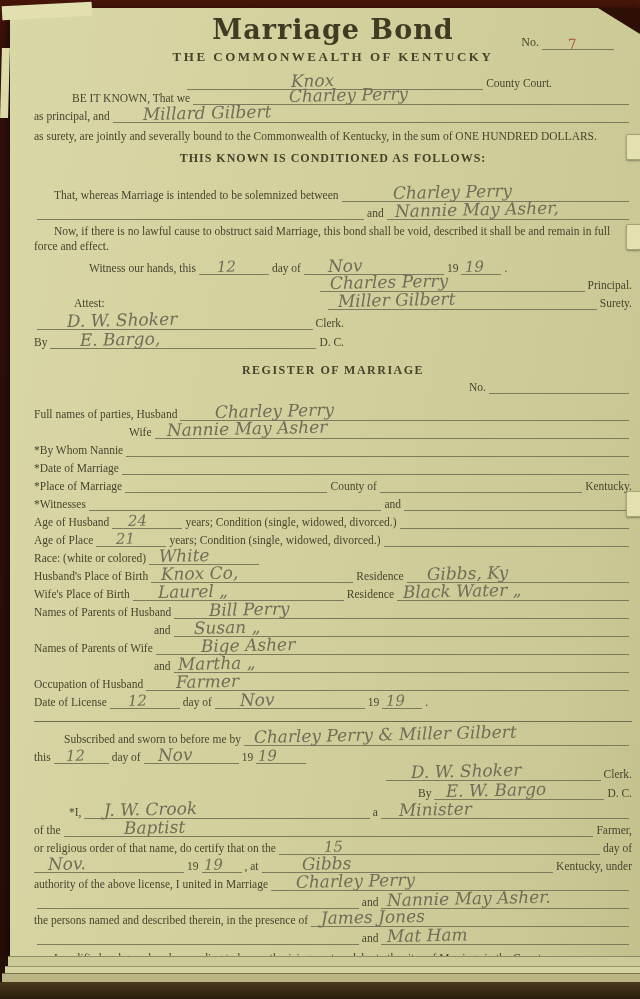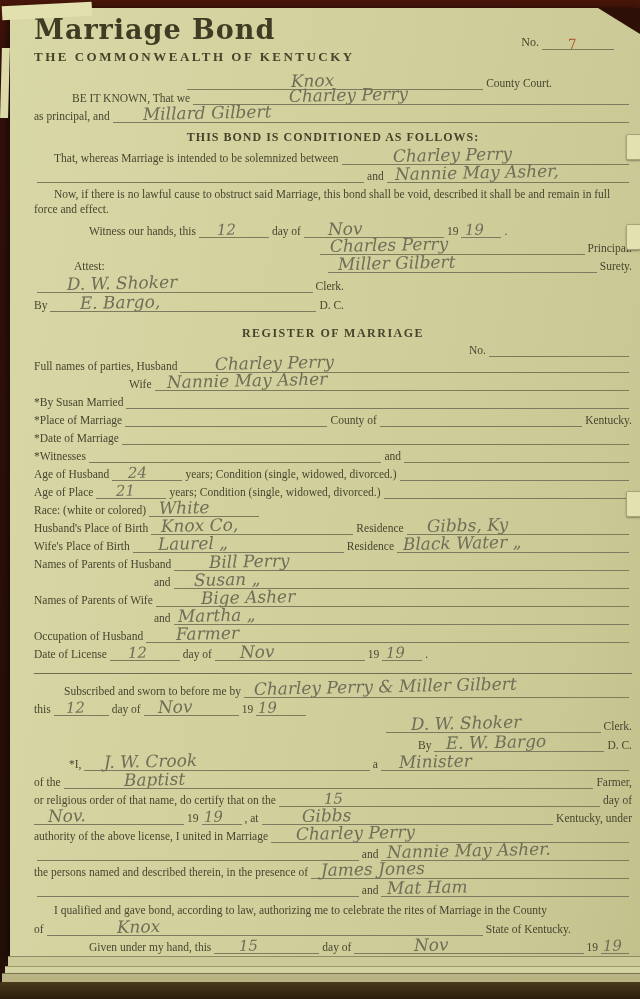--- a/index.html
+++ b/index.html
@@ -19,22 +19,22 @@
   .corner-cut{position:absolute;top:0;right:0;width:0;height:0;border-top:26px solid #2d0f08;border-left:42px solid transparent;}
   .tab{position:absolute;right:-1px;width:13px;height:24px;background:#e3e1b0;border:1px solid #a5a378;border-radius:2px;box-shadow:0 1px 2px rgba(0,0,0,.35);}
   .t1{top:126px}.t2{top:216px}.t3{top:483px}
 
   .stack{position:absolute;right:0;}
   .s1{left:8px;top:956px;height:10px;background:#ccca98;border-top:1px solid #8d8c69;}
   .s2{left:5px;top:966px;height:7px;background:#d3d2a1;border-top:1px solid #9a996f;}
   .s3{left:2px;top:973px;height:9px;background:#bab383;border-top:1px solid #7a7352;}
   .s4{left:0;top:982px;height:17px;background:linear-gradient(#4a3a1c,#2a1c0b);}
 
-  .title{font-family:"DejaVu Serif",serif;font-weight:bold;font-size:27px;color:#3e3d24;letter-spacing:1px;line-height:1.05;}
-  .subtitle{font-weight:bold;font-size:13px;letter-spacing:2.5px;color:#45442b;margin-top:5px;}
+  .title{text-align:center;font-family:"DejaVu Serif",serif;font-weight:bold;font-size:27px;color:#3e3d24;letter-spacing:1px;line-height:1.05;}
+  .subtitle{text-align:center;font-weight:bold;font-size:13px;letter-spacing:2.5px;color:#45442b;margin-top:5px;}
   .no-field{position:absolute;top:27px;right:26px;font-size:12px;color:#45442b;display:flex;align-items:flex-end;}
   .no-line{display:inline-block;width:72px;border-bottom:1px solid #7c7b60;height:13px;position:relative;margin-left:3px;}
 
   .center-head{text-align:center;font-size:12px;font-weight:bold;color:#45442b;letter-spacing:1px;}
   .row{display:flex;align-items:flex-end;font-size:11.5px;color:#474630;margin-top:3px;line-height:1.25;}
   .lbl{white-space:nowrap;}
   .fill{flex:1 1 auto;border-bottom:1px solid #7c7b60;height:14px;position:relative;margin:0 3px;min-width:0;}
   .noline{border-bottom:none;}
   .w28{flex:0 0 28px}.w40{flex:0 0 40px}.w50{flex:0 0 50px}.w55{flex:0 0 55px}.w70{flex:0 0 70px}
   .w95{flex:0 0 95px}.w105{flex:0 0 105px}.w110{flex:0 0 110px}.w140{flex:0 0 140px}.w150{flex:0 0 150px}
@@ -79,24 +79,25 @@
     <span class="fill">
         <span class="hw big" style="left:22%">Charley Perry</span>
       </span>
   </div>
   <div class="row">
     <span class="lbl">as principal, and</span>
     <span class="fill">
         <span class="hw big" style="left:30px">Millard Gilbert</span>
       </span>
   </div>
-
-  <div class="center-head" style="margin-top:7px">THIS BOND IS CONDITIONED AS FOLLOWS:</div>
-
-  <div class="row" style="margin-top:5px;padding-left:20px">
+  <p class="clause" style="margin-top:6px">as surety, are jointly and severally bound to the Commonwealth of Kentucky, in the sum of ONE HUNDRED DOLLARS.</p>
+
+  <div class="center-head" style="margin-top:7px">THIS KNOWN IS CONDITIONED AS FOLLOWS:</div>
+
+  <div class="row" style="margin-top:21px;padding-left:20px">
     <span class="lbl">That, whereas Marriage is intended to be solemnized between</span>
     <span class="fill">
         <span class="hw big" style="left:18%">Charley Perry</span>
       </span>
   </div>
   <div class="row">
     <span class="fill" style="flex:1.35"></span>
     <span class="lbl">and</span>
     <span class="fill">
         <span class="hw big" style="left:8px">Nannie May Asher,</span>
@@ -150,46 +151,46 @@
     <span class="lbl">D. C.</span>
   </div>
 
   <div class="center-head" style="margin-top:14px;letter-spacing:1.5px">REGISTER OF MARRIAGE</div>
 
   <div class="row" style="margin-top:1px">
     <span class="fill noline"></span>
     <span class="lbl">No.</span>
     <span class="fill w140"></span>
   </div>
-  <div class="row" style="margin-top:1px">
+  <div class="row" style="margin-top:12px">
     <span class="lbl">Full names of parties, Husband</span>
     <span class="fill">
         <span class="hw big" style="left:35px">Charley Perry</span>
       </span>
   </div>
   <div class="row" style="padding-left:95px">
     <span class="lbl">Wife</span>
     <span class="fill">
         <span class="hw big" style="left:12px">Nannie May Asher</span>
       </span>
   </div>
   <div class="row">
-    <span class="lbl">*By Susan Married</span>
+    <span class="lbl">*By Whom Nannie</span>
+    <span class="fill"></span>
+  </div>
+  <div class="row">
+    <span class="lbl">*Date of Marriage</span>
     <span class="fill"></span>
   </div>
   <div class="row">
     <span class="lbl">*Place of Marriage</span>
     <span class="fill"></span>
     <span class="lbl">County of</span>
     <span class="fill"></span>
     <span class="lbl">Kentucky.</span>
-  </div>
-  <div class="row">
-    <span class="lbl">*Date of Marriage</span>
-    <span class="fill"></span>
   </div>
   <div class="row">
     <span class="lbl">*Witnesses</span>
     <span class="fill" style="flex:1.3"></span>
     <span class="lbl">and</span>
     <span class="fill"></span>
   </div>
   <div class="row">
     <span class="lbl">Age of Husband</span>
     <span class="fill w70">

